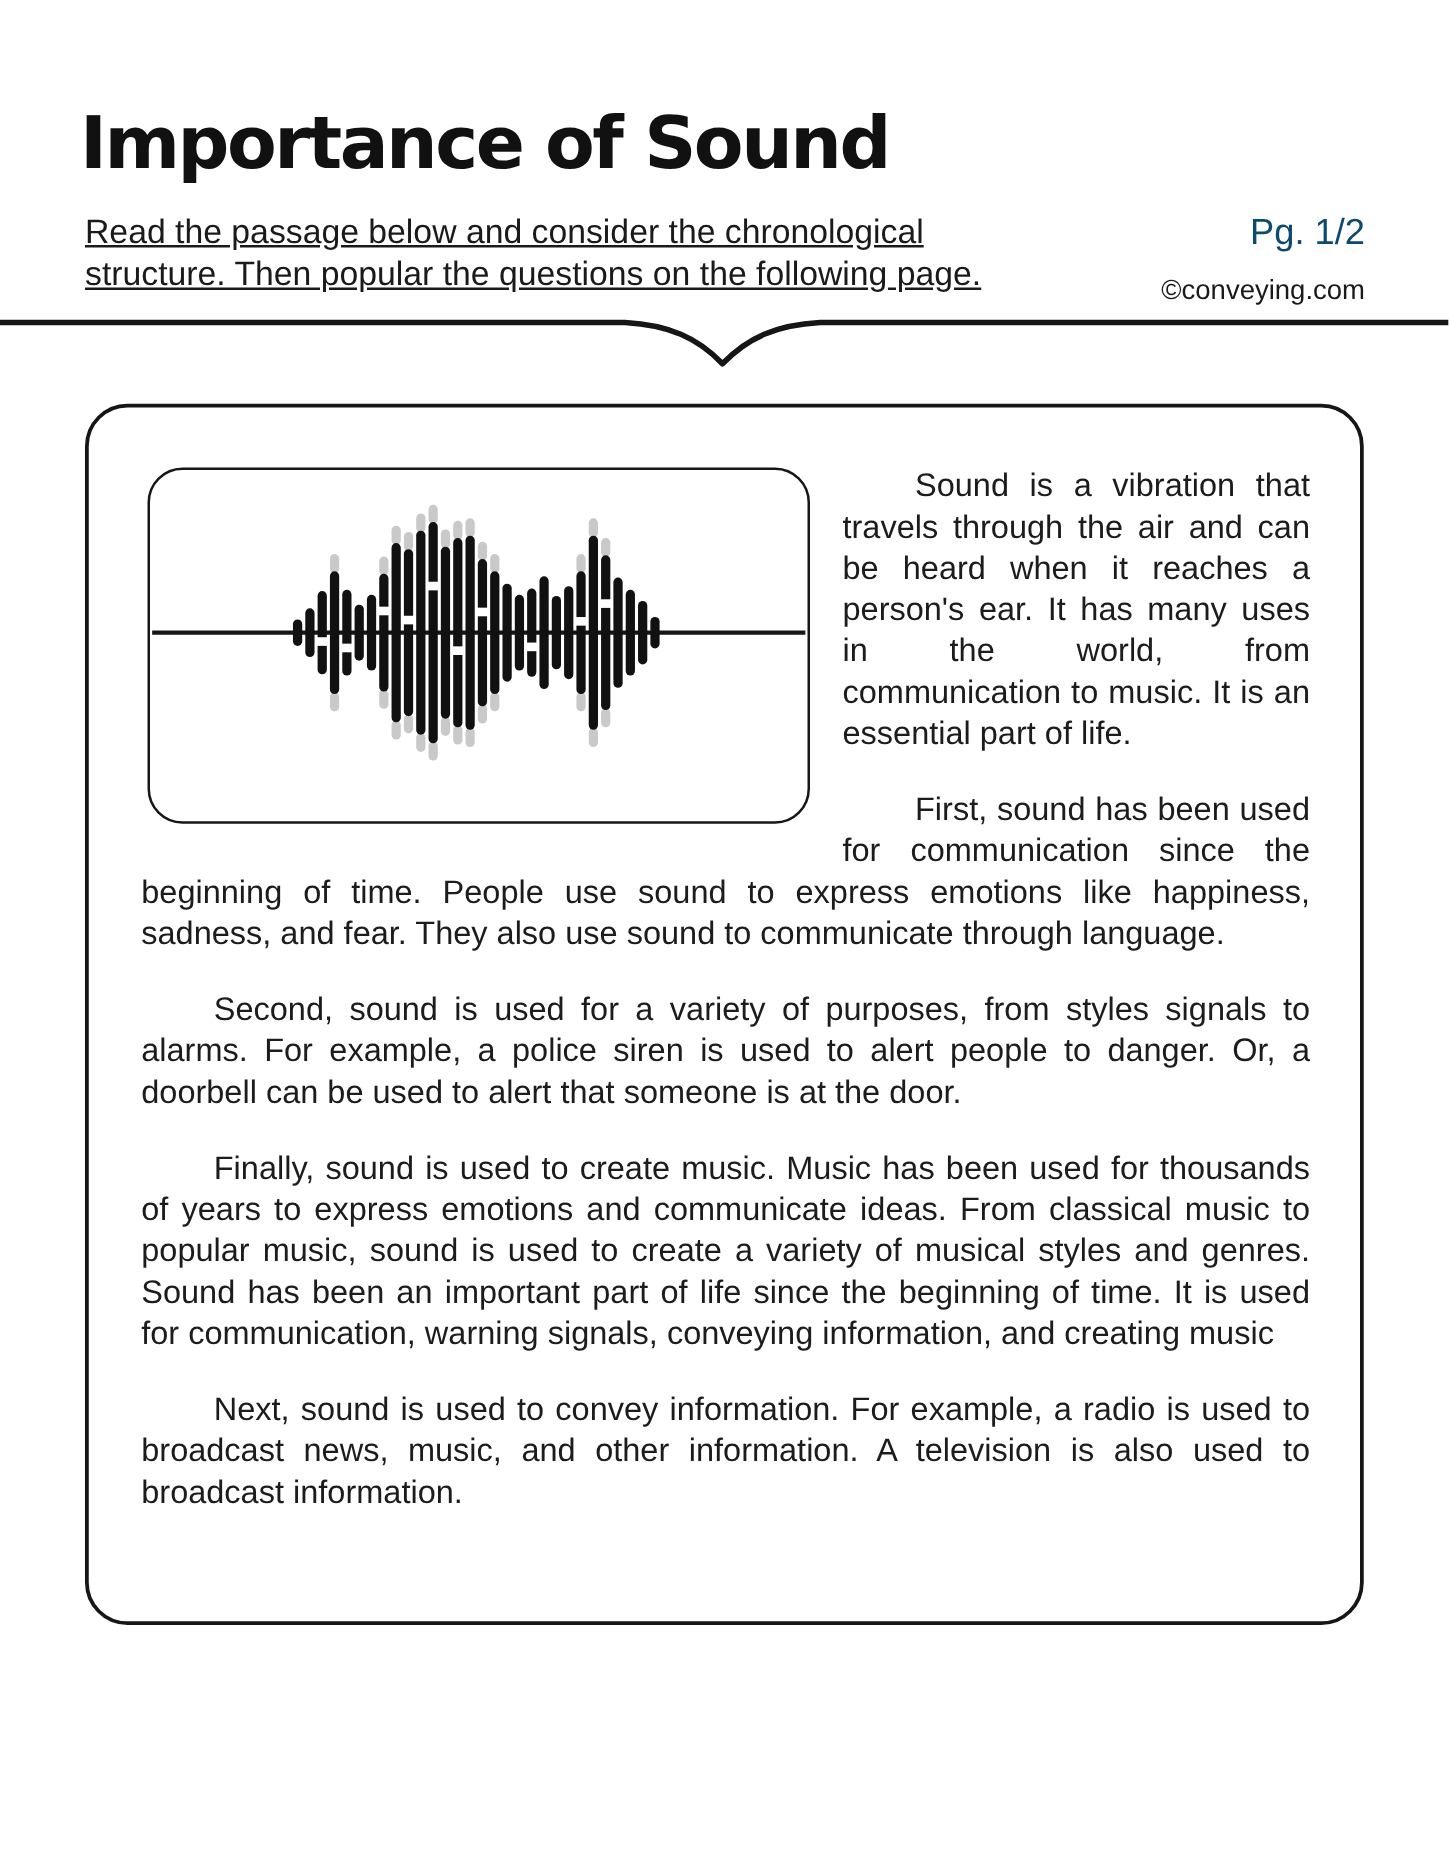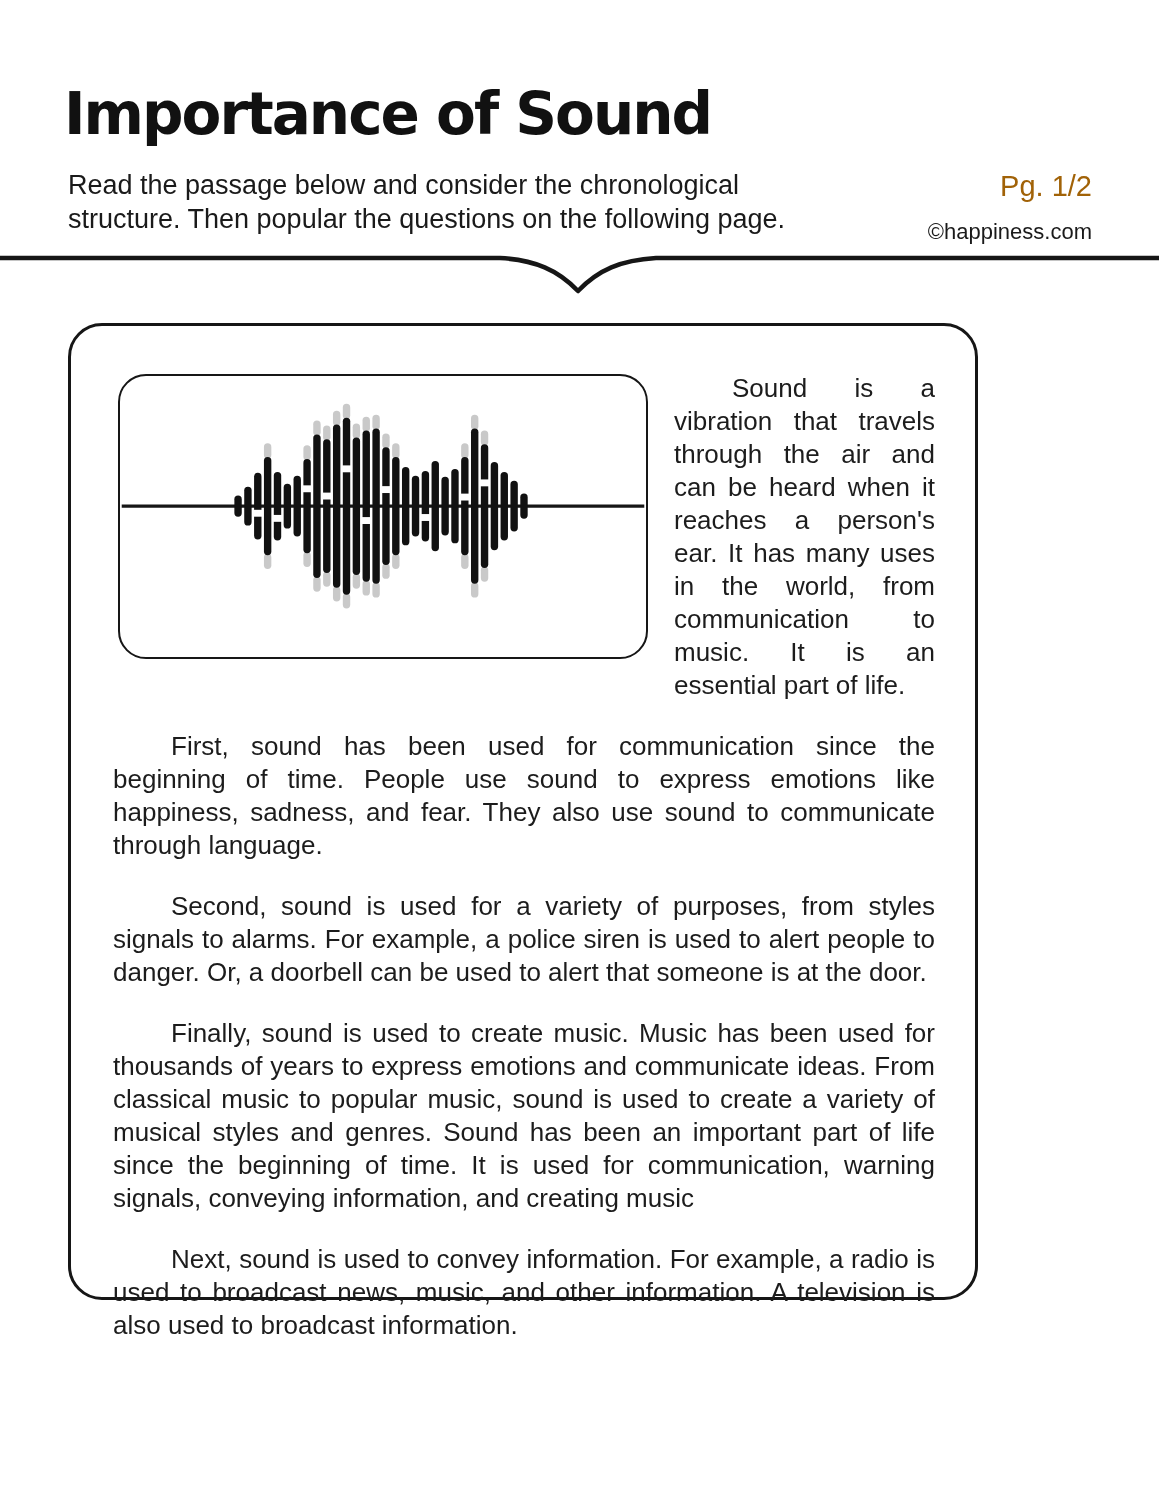--- a/index.html
+++ b/index.html
@@ -25,42 +25,43 @@
     color: #111111;
     white-space: nowrap;
   }
   .instructions {
     position: absolute;
     left: 68px;
     top: 168px;
     font-size: 27px;
     line-height: 34px;
     color: #1a1a1a;
+    text-decoration: underline;
   }
   .meta {
     position: absolute;
     right: 67px;
     top: 170px;
     text-align: right;
   }
-  .page-number { font-size: 29px; color: #a16207; }
+  .page-number { font-size: 29px; color: #0c4a6e; }
   .copyright { font-size: 22px; margin-top: 16px; color: #1a1a1a; }
   .divider {
     position: absolute;
     left: 0;
     top: 245px;
     width: 1159px;
     height: 60px;
     display: block;
   }
   .card {
     position: absolute;
     left: 68px;
     top: 323px;
-    width: 910px;
+    width: 1023px;
     height: 977px;
     border: 3px solid #161616;
     border-radius: 34px;
     padding: 46px 40px 0 42px;
     font-size: 26px;
     line-height: 33px;
     text-align: justify;
     color: #1c1c1c;
   }
   .image-box {
@@ -87,21 +88,21 @@
 
   <h1 class="title">Importance of Sound</h1>
 
   <div class="instructions">
     <div>Read the passage below and consider the chronological</div>
     <div>structure. Then popular the questions on the following page.</div>
   </div>
 
   <div class="meta">
     <div class="page-number">Pg. 1/2</div>
-    <div class="copyright">©happiness.com</div>
+    <div class="copyright">©conveying.com</div>
   </div>
 
   <svg class="divider" viewBox="0 0 1159 60" preserveAspectRatio="none" aria-hidden="true">
     <path d="M 0 13 L 500 13 C 535 15 558 25 578 46 C 598 25 621 15 656 13 L 1159 13" fill="none" stroke="#161616" stroke-width="4.5" stroke-linejoin="round"></path>
   </svg>
 
   <section class="card">
     <div class="image-box">
       <svg id="waveform-svg" viewBox="0 0 530 285" aria-hidden="true">
           <line x1="0" y1="132" x2="530" y2="132" stroke="#161616" stroke-width="3.5" stroke-linecap="butt"></line>

